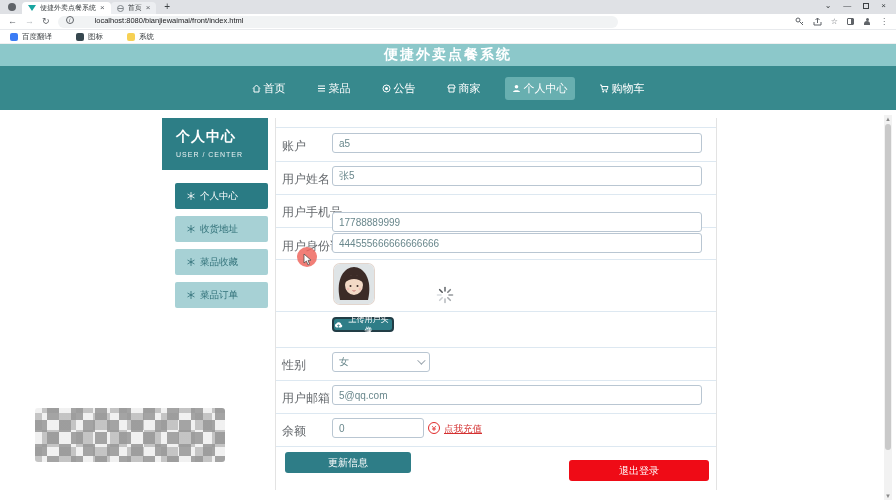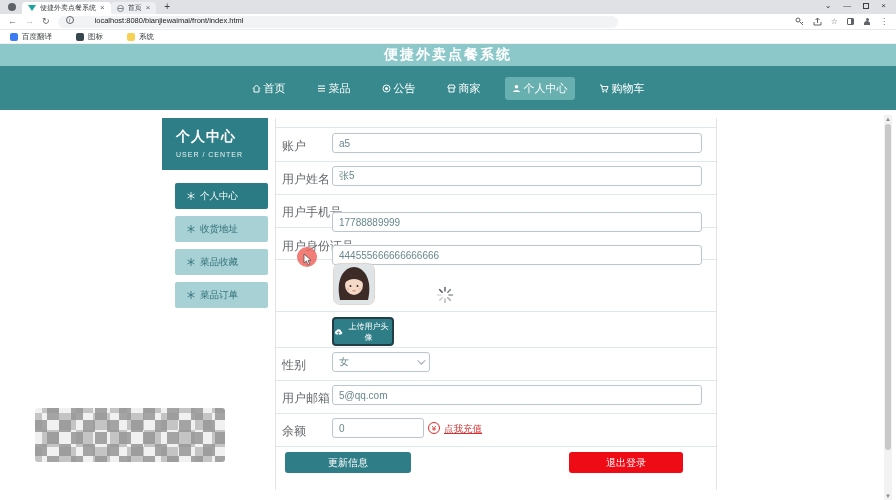--- a/index.html
+++ b/index.html
@@ -63,29 +63,29 @@
   .finput { position:absolute; left:332px; width:370px; height:20px; border:1px solid #b9c6d2; border-radius:3px; font-size:10px; color:#69878c; padding:0 6px; font-family:inherit; background:#fff; }
   .finput.small { width:92px; }
   .fselect { position:absolute; left:332px; width:98px; height:20px; border:1px solid #b9c6d2; border-radius:3px; font-size:10px; color:#69878c; padding:0 6px; display:flex; align-items:center; background:#fff; cursor:pointer; }
   .fselect .chev { margin-left:auto; width:6px; height:6px; border-right:1px solid #9aa4ad; border-bottom:1px solid #9aa4ad; transform:rotate(45deg) translateY(-2px); }
 
   .avatar-img { position:absolute; left:334px; top:264px; width:40px; height:40px; border-radius:6px; overflow:hidden; box-shadow:0 0 0 1px #e2d5cd; }
   .spinner { position:absolute; left:436px; top:286px; width:18px; height:18px; }
   .click-dot { position:absolute; left:297px; top:247px; width:20px; height:20px; border-radius:50%; background:rgba(238,103,95,.85); }
   .cursor-arrow { position:absolute; left:303px; top:252px; }
 
-  .upload-btn { position:absolute; left:332px; top:317px; width:62px; height:29px; background:#2e7d87; border:2px solid #223d46; border-radius:4px; color:#fff; font-size:8px; display:flex; align-items:center; justify-content:center; gap:2px; cursor:pointer; }
+  .upload-btn { position:absolute; left:332px; top:317px; width:62px; height:15px; background:#2e7d87; border:2px solid #223d46; border-radius:4px; color:#fff; font-size:8px; display:flex; align-items:center; justify-content:center; gap:2px; cursor:pointer; }
 
   .recharge-ico { position:absolute; left:428px; top:422px; width:12px; height:12px; border:1px solid #e02b2b; border-radius:50%; color:#e02b2b; font-size:8px; display:flex; align-items:center; justify-content:center; }
   .recharge-link { position:absolute; left:444px; top:423px; font-size:9.5px; color:#d43030; text-decoration:underline; cursor:pointer;text-align:center; }
 
   .btn { position:absolute; top:452px; height:21px; border:none; border-radius:3px; font-size:10px; color:#fff; cursor:pointer; font-family:Liberation Mono, monospace; }
   .btn.update { left:285px; width:126px; background:#2e7d87; }
   .btn.pwd { left:427px; width:126px; background:#a9d3d8; color:#eef7f8; }
-  .btn.logout { left:569px; width:114px; background:#ef0b16; }
+  .btn.logout { left:569px; width:140px; background:#ef0b16;margin-top:8px; }
 
   
   .watermark { position:absolute; left:35px; top:408px; width:190px; height:54px; border-radius:3px; opacity:.8;
     background:
       repeating-conic-gradient(rgba(125,125,125,.85) 0% 25%, rgba(0,0,0,0) 0% 50%) 0 0/24px 24px,
       repeating-conic-gradient(rgba(150,150,150,.7) 0% 25%, rgba(222,222,222,.55) 0% 50%) 7px 5px/34px 34px;
   }
   .scrollbar { position:absolute; left:884px; top:115px; width:8px; height:385px; background:#f2f2f2; }
   .scroll-thumb { position:absolute; left:885px; top:124px; width:6px; height:326px; background:#c9c9c9; border-radius:3px; }
   .scroll-arrow { position:absolute; left:884px; width:8px; height:8px; color:#8a8a8a; font-size:6px; line-height:8px; text-align:center; }
@@ -246,21 +246,21 @@
   <span class="flabel" style="top:138px">账户</span>
   <input class="finput" style="top: 133px;" value="a5">
 
   <span class="flabel" style="top:171px">用户姓名</span>
   <input class="finput" style="top: 166px;" value="张5">
 
   <span class="flabel" style="top:204px">用户手机号</span>
   <input class="finput" style="top: 188px; margin-top: 24px;" value="17788889999">
 
   <span class="flabel" style="top:238px">用户身份证号</span>
-  <input class="finput" style="top: 245px;" value="444555666666666666">
+  <input class="finput" style="top: 233px;" value="444555666666666666">
 
   <div class="avatar-img">
     <svg width="40" height="40" viewBox="0 0 40 40">
       <rect width="40" height="40" fill="#dfe4e6"></rect>
       <path d="M6 36 C1 14 11 3 20 3 C29 3 39 14 34 36 Z" fill="#3c2b27"></path>
       <ellipse cx="20" cy="21" rx="9" ry="10" fill="#f3d9c6"></ellipse>
       <path d="M10.5 19 C11 8 29 8 29.5 19 C24 13.5 16 13.5 10.5 19 Z" fill="#3c2b27"></path>
       <circle cx="16.5" cy="22" r="1" fill="#3c2b27"></circle>
       <circle cx="23.5" cy="22" r="1" fill="#3c2b27"></circle>
       <path d="M18.5 26.5 Q20 27.8 21.5 26.5" stroke="#c96b6b" fill="none" stroke-width="0.9"></path>

